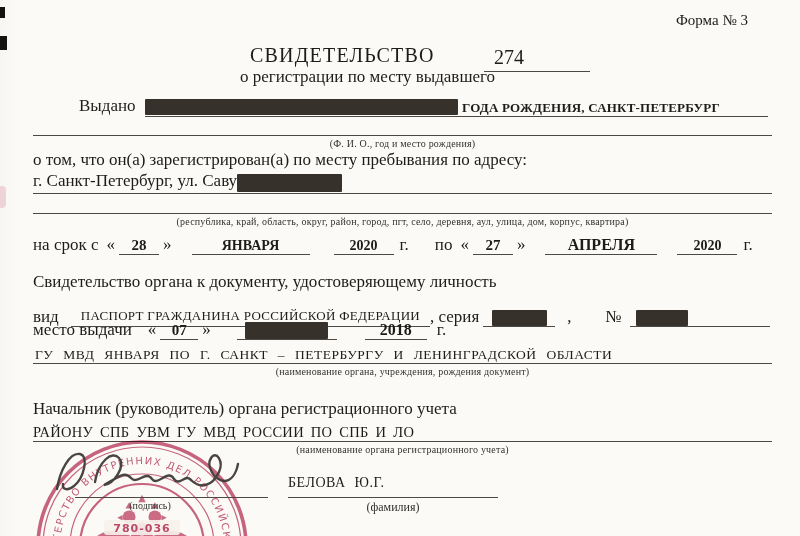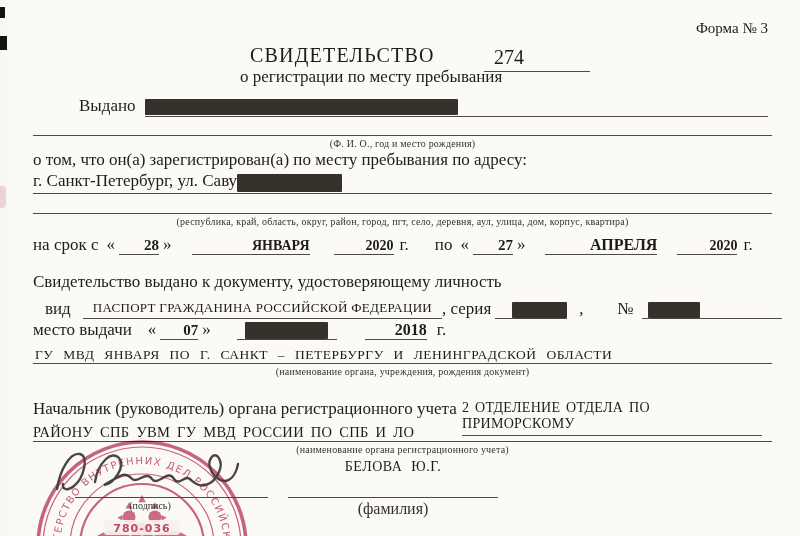--- a/index.html
+++ b/index.html
@@ -11,52 +11,53 @@
                      linear-gradient(0deg, rgba(240,238,234,.55) 0, rgba(251,250,247,0) 30px);
     font-family:"Liberation Serif","DejaVu Serif",serif;
     color:#1e1c1a;
     overflow:hidden;
   }
   .abs{position:absolute;}
   .rule{position:absolute;height:1.4px;background:#4c4844;}
   .caption{position:absolute;left:33px;width:739px;text-align:center;
            font-size:10px;color:#34312e;letter-spacing:.2px;}
   .bar{background:#36312b;display:inline-block;vertical-align:bottom;border-radius:1px;}
-  .cell{display:inline-block;border-bottom:1.4px solid #4c4844;text-align:right;}
+  .cell{display:inline-block;border-bottom:1.4px solid #4c4844;text-align:center;}
   .row{position:absolute;display:flex;align-items:flex-end;font-size:17px;line-height:1.1;}
   .b{font-weight:bold;}
   .form-label{font-size:15px;}
   .title{font-size:20px;letter-spacing:1.2px;}
   .subtitle{font-size:17px;}
   .body-17{font-size:17px;}
   .small-caps-13{font-size:13px;letter-spacing:.3px;}
   .edge-mark{position:absolute;left:0;background:#151312;}
   .smudge{position:absolute;left:0;background:rgba(212,122,142,.28);border-radius:0 4px 4px 0;}
 </style>
 </head>
 <body>
 
 <div class="doc">
 
   <div class="edge-mark" style="top:7px;width:5px;height:11px;"></div>
   <div class="edge-mark" style="top:36px;width:7px;height:14px;"></div>
   <div class="smudge" style="top:186px;width:6px;height:22px;"></div>
 
-  <div class="abs form-label" style="left:676px;top:20px;margin-left:20px;">Форма № 3</div>
+  <div class="abs form-label" style="left:676px;top:12px;">Форма № 3</div>
 
   <div class="abs title" style="left:250px;top:44px;">СВИДЕТЕЛЬСТВО</div>
 
   <div class="abs" style="left:484px;top:46px;width:96px;border-bottom:1.4px solid #4c4844;text-align:left;padding:0 0 2px 10px;font-size:20px;">
     <span>274</span>
   </div>
 
-  <div class="abs subtitle" style="left:240px;top:67px;">о регистрации по месту пребывания</div>
+  <div class="abs subtitle" style="left:240px;top:67px;">о регистрации по месту выдавшего</div>
 
   <div class="abs body-17" style="left:79px;top:96px;">Выдано</div>
   <div class="abs bar" style="left:145px;top:99px;width:313px;height:16px;"></div>
+  <div class="abs b" style="left:462px;top:100px;font-size:13px;letter-spacing:.2px;">ГОДА РОЖДЕНИЯ, САНКТ-ПЕТЕРБУРГ</div>
   <div class="rule" style="left:145px;top:116px;width:623px;"></div>
 
   <div class="rule" style="left:33px;top:135px;width:739px;"></div>
   <div class="caption" style="top:138px;">(Ф. И. О., год и место рождения)</div>
 
   <div class="abs body-17" style="left:33px;top:150px;">о том, что он(а) зарегистрирован(а) по месту пребывания по адресу:</div>
 
   <div class="abs body-17" style="left:33px;top:171px;">г. Санкт-Петербург, ул. Савушкина, дом</div>
   <div class="abs bar" style="left:237px;top:174px;width:105px;height:18px;"></div>
   <div class="rule" style="left:33px;top:193px;width:739px;"></div>
@@ -73,23 +74,23 @@
     <span style="margin-left:6px;">г.</span>
     <span style="margin-left:26px;">по</span>
     <span style="margin-left:8px;">«</span>
     <span class="cell b" style="width:40px;font-size:15px;margin:0 4px;">27</span>
     <span>»</span>
     <span class="cell b" style="width:112px;font-size:16px;margin-left:20px;">АПРЕЛЯ</span>
     <span class="cell b" style="width:60px;font-size:14px;margin-left:20px;">2020</span>
     <span style="margin-left:6px;">г.</span>
   </div>
 
-  <div class="abs body-17" style="left:33px;top:272px;">Свидетельство выдано к документу, удостоверяющему личность</div>
+  <div class="abs body-17" style="left:33px;top:272px;">Свидетельство органа к документу, удостоверяющему личность</div>
 
-  <div class="row" style="left:33px;top:299px;width:737px;margin-left:12px;">
+  <div class="row" style="left:33px;top:307px;width:737px;">
     <span>вид</span>
     <span class="cell small-caps-13" style="margin-left:12px;padding:0 10px 2px 10px;">ПАСПОРТ ГРАЖДАНИНА РОССИЙСКОЙ ФЕДЕРАЦИИ</span>
     <span>, серия</span>
     <span class="cell" style="width:72px;margin-left:4px;"><span class="bar" style="width:55px;height:16px;"></span></span>
     <span style="margin-left:12px;">,</span>
     <span style="margin-left:34px;">№</span>
     <span class="cell" style="flex:1;margin-left:8px;text-align:left;"><span class="bar" style="width:52px;height:16px;margin-left:6px;"></span></span>
   </div>
 
   <div class="row" style="left:33px;top:320px;">
@@ -100,21 +101,20 @@
     <span class="cell" style="width:100px;margin-left:26px;text-align:center;"><span class="bar" style="width:83px;height:17px;"></span></span>
     <span class="cell b" style="width:62px;font-size:16px;margin-left:28px;">2018</span>
     <span style="margin-left:10px;">г.</span>
   </div>
 
   <div class="abs" style="left:35px;top:347px;font-size:13.5px;word-spacing:6px;letter-spacing:.5px;">ГУ МВД ЯНВАРЯ ПО Г. САНКТ – ПЕТЕРБУРГУ И ЛЕНИНГРАДСКОЙ ОБЛАСТИ</div>
   <div class="rule" style="left:33px;top:363px;width:739px;"></div>
   <div class="caption" style="top:366px;">(наименование органа, учреждения, рождения документ)</div>
 
   <div class="abs body-17" style="left:33px;top:399px;">Начальник (руководитель) органа регистрационного учета</div>
-  <div class="abs" style="left:462px;top:400px;width:300px;font-size:14px;word-spacing:2px;letter-spacing:.3px;border-bottom:1.4px solid #4c4844;padding-bottom:3px;">2 ОТДЕЛЕНИЕ ОТДЕЛА ПО ПРИМОРСКОМУ</div>
   <div class="abs" style="left:33px;top:424px;font-size:14.5px;word-spacing:3px;letter-spacing:.3px;">РАЙОНУ СПБ УВМ ГУ МВД РОССИИ ПО СПБ И ЛО</div>
   <div class="rule" style="left:33px;top:441px;width:739px;"></div>
   <div class="caption" style="top:444px;">(наименование органа регистрационного учета)</div>
 
   <svg class="abs" style="left:32px;top:436px;mix-blend-mode:multiply;" width="220" height="220" viewBox="0 0 220 220">
     <g stroke="#c04a6b" fill="none" opacity="0.85">
       <circle cx="110" cy="110" r="104" stroke-width="3.6"></circle>
       <circle cx="110" cy="110" r="99" stroke-width="1.2"></circle>
       <circle cx="110" cy="110" r="72" stroke-width="1.2"></circle>
       <circle cx="110" cy="110" r="62" stroke-width="2.2"></circle>
@@ -152,17 +152,17 @@
     <g fill="none" stroke="#403c39" stroke-width="2.4" stroke-linecap="round" opacity="0.95">
       <path d="M 57,489 C 60,470 70,452 80,454 C 89,456 84,478 74,486 C 68,491 62,490 63,484"></path>
       <path d="M 95,482 C 98,462 112,450 119,458 C 126,466 114,484 104,485 C 118,478 124,470 131,478 C 137,485 146,470 152,479 C 158,487 168,468 174,479 C 179,487 186,473 191,480"></path>
       <path d="M 191,480 C 200,489 212,487 219,472 C 224,461 216,450 211,458 C 206,466 214,480 224,481 C 231,481 236,474 238,464"></path>
     </g>
   </svg>
 
   <div class="rule" style="left:75px;top:497px;width:193px;"></div>
   <div class="abs" style="left:75px;top:500px;width:150px;text-align:center;font-size:10px;color:#34312e;">(подпись)</div>
 
-  <div class="abs" style="left:288px;top:459px;width:210px;text-align:center;font-size:14px;letter-spacing:.5px;word-spacing:5px;">БЕЛОВА Ю.Г.</div>
+  <div class="abs" style="left:288px;top:475px;width:210px;font-size:14px;letter-spacing:.5px;word-spacing:5px;">БЕЛОВА Ю.Г.</div>
   <div class="rule" style="left:288px;top:497px;width:210px;"></div>
-  <div class="abs" style="left:288px;top:500px;width:210px;text-align:center;font-size:16px;color:#34312e;">(фамилия)</div>
+  <div class="abs" style="left:288px;top:500px;width:210px;text-align:center;font-size:12px;color:#34312e;">(фамилия)</div>
 
 </div>
 
 </body></html>

